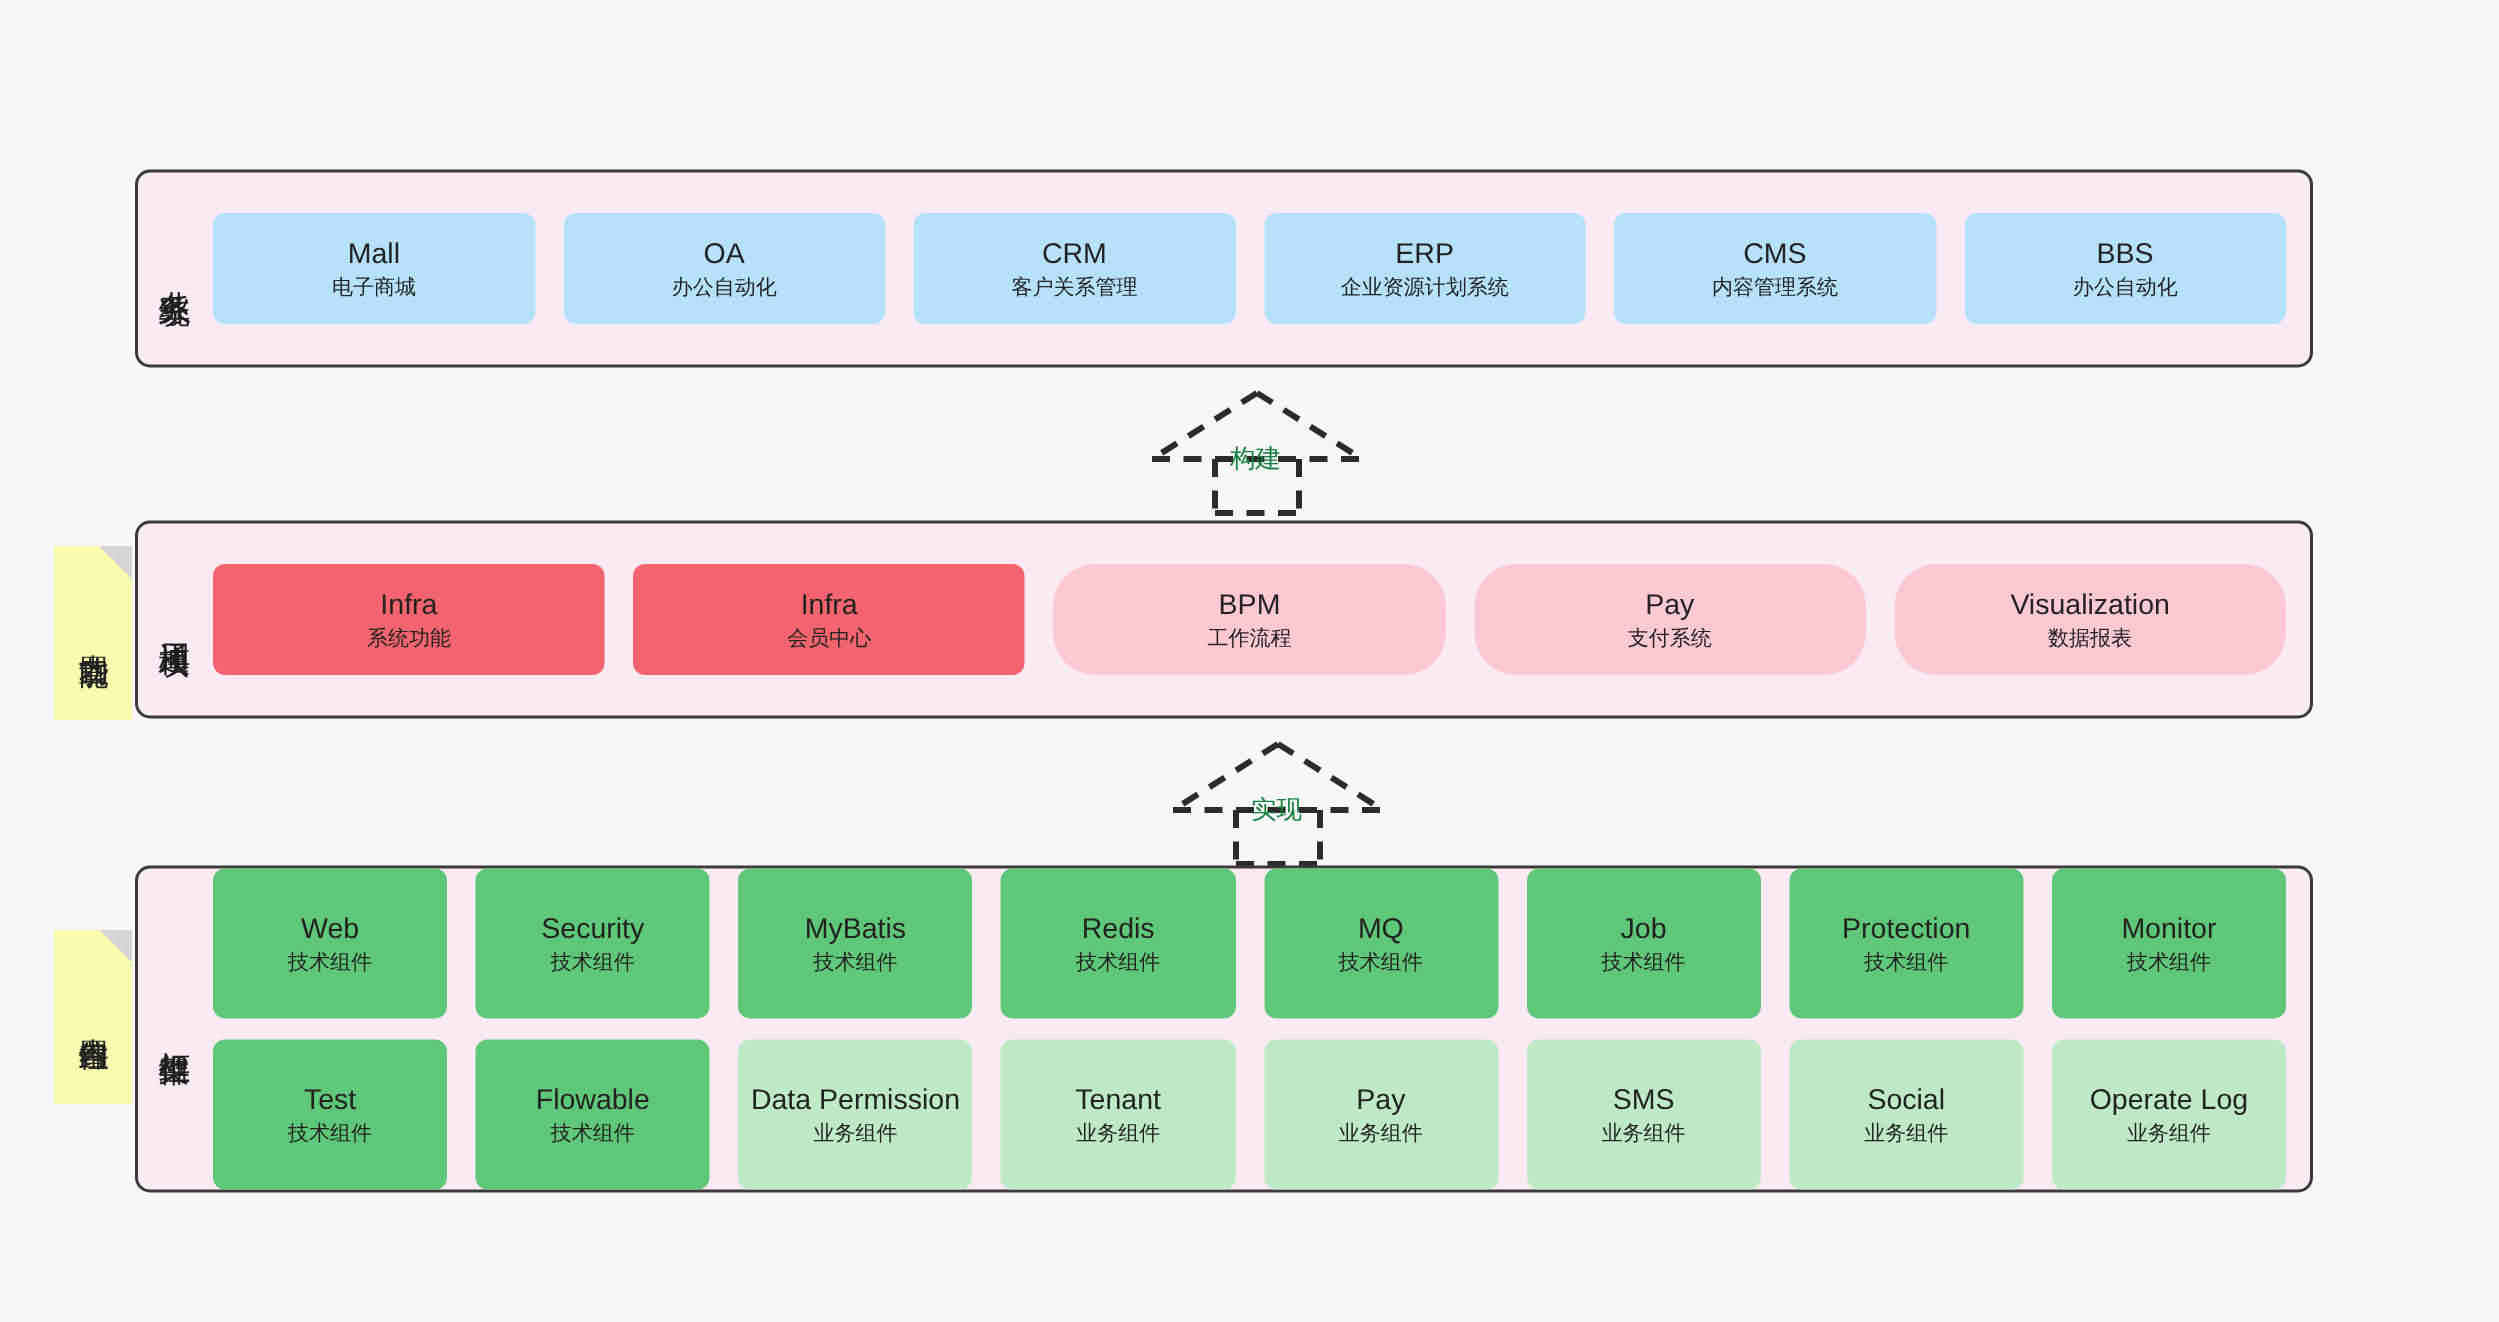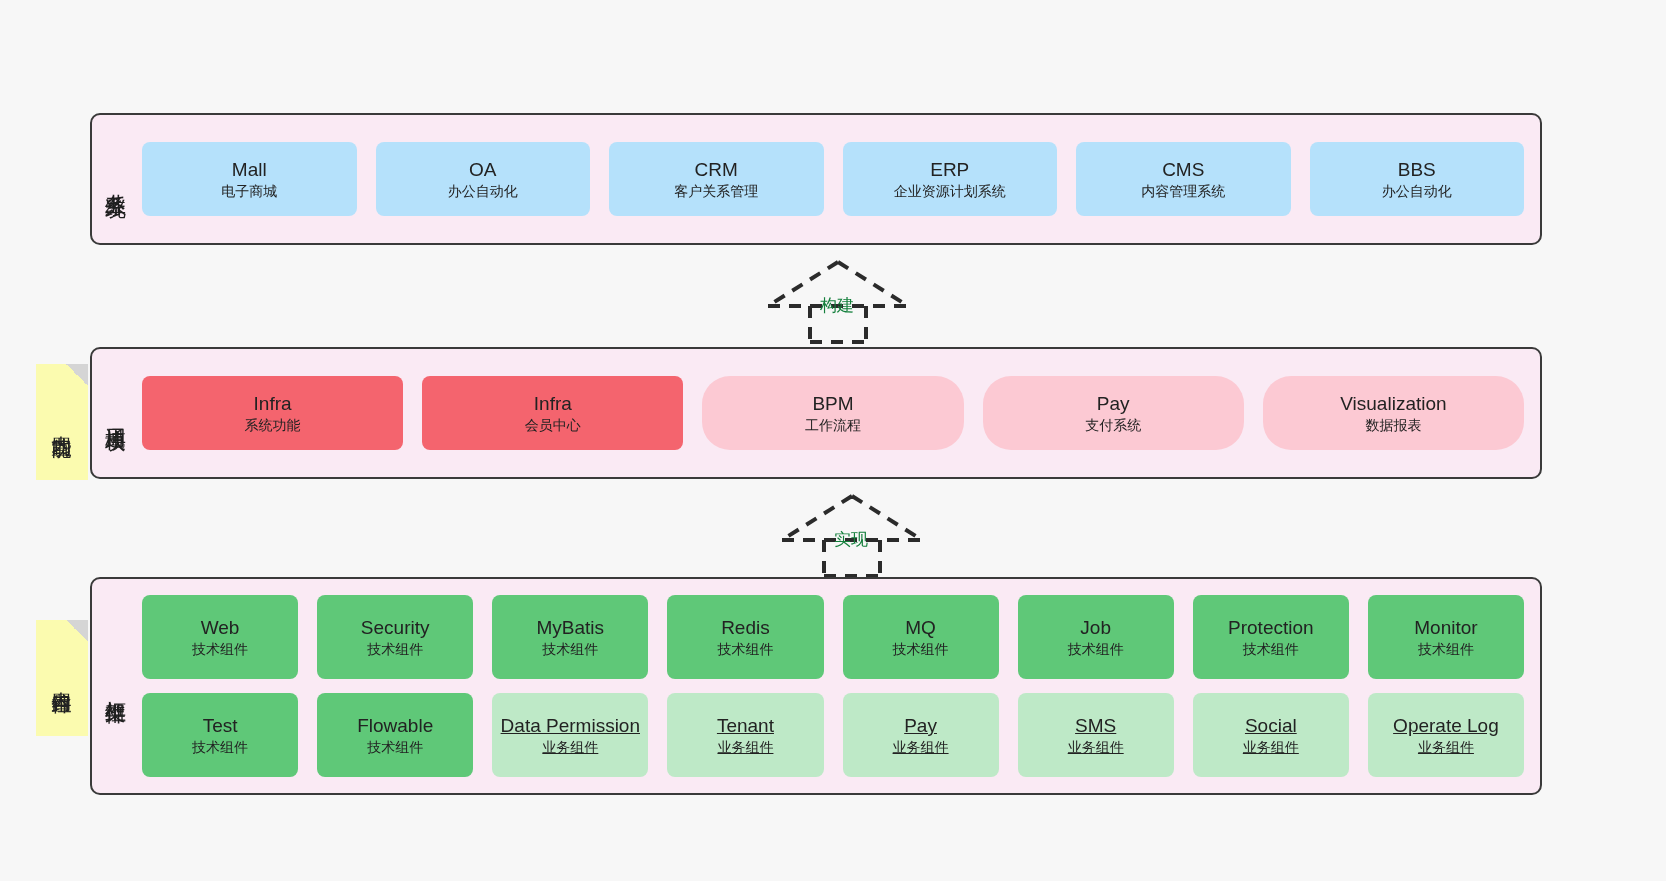--- a/index.html
+++ b/index.html
@@ -66,31 +66,31 @@
     user-select: none;
   }
   .card .en { font-size: 19px; }
   .card .cn { font-size: 14px; }
 
   
   .c-blue       { background: #b5e1fb; }
   .c-red        { background: #f4646e; }
   .c-pink       { background: #fcc9d3; border-radius: 28px; }
   .c-green      { background: #5fc878; }
-  .c-lightgreen { background: #bee9c7; text-decoration: underline; }
+  .c-lightgreen { background: #bee9c7; }
 
   
   #layer-business  { left: 90px;  top: 113px; width: 1452px; height: 132px; }
   #layer-business .card { height: 74px; }
 
   #layer-modules   { left: 90px;  top: 347px; width: 1452px; height: 132px; }
   #layer-modules .card { height: 74px; }
 
   #layer-framework { left: 90px;  top: 577px; width: 1452px; height: 218px; }
-  #layer-framework .card { height: 84px; }
+  #layer-framework .card { height: 100px; }
 
   
   .note {
     position: absolute;
     background: #fbfbaf;
     color: #222;
     font-size: 20px;
     line-height: 1.2;
     letter-spacing: 1px;
     display: flex;

